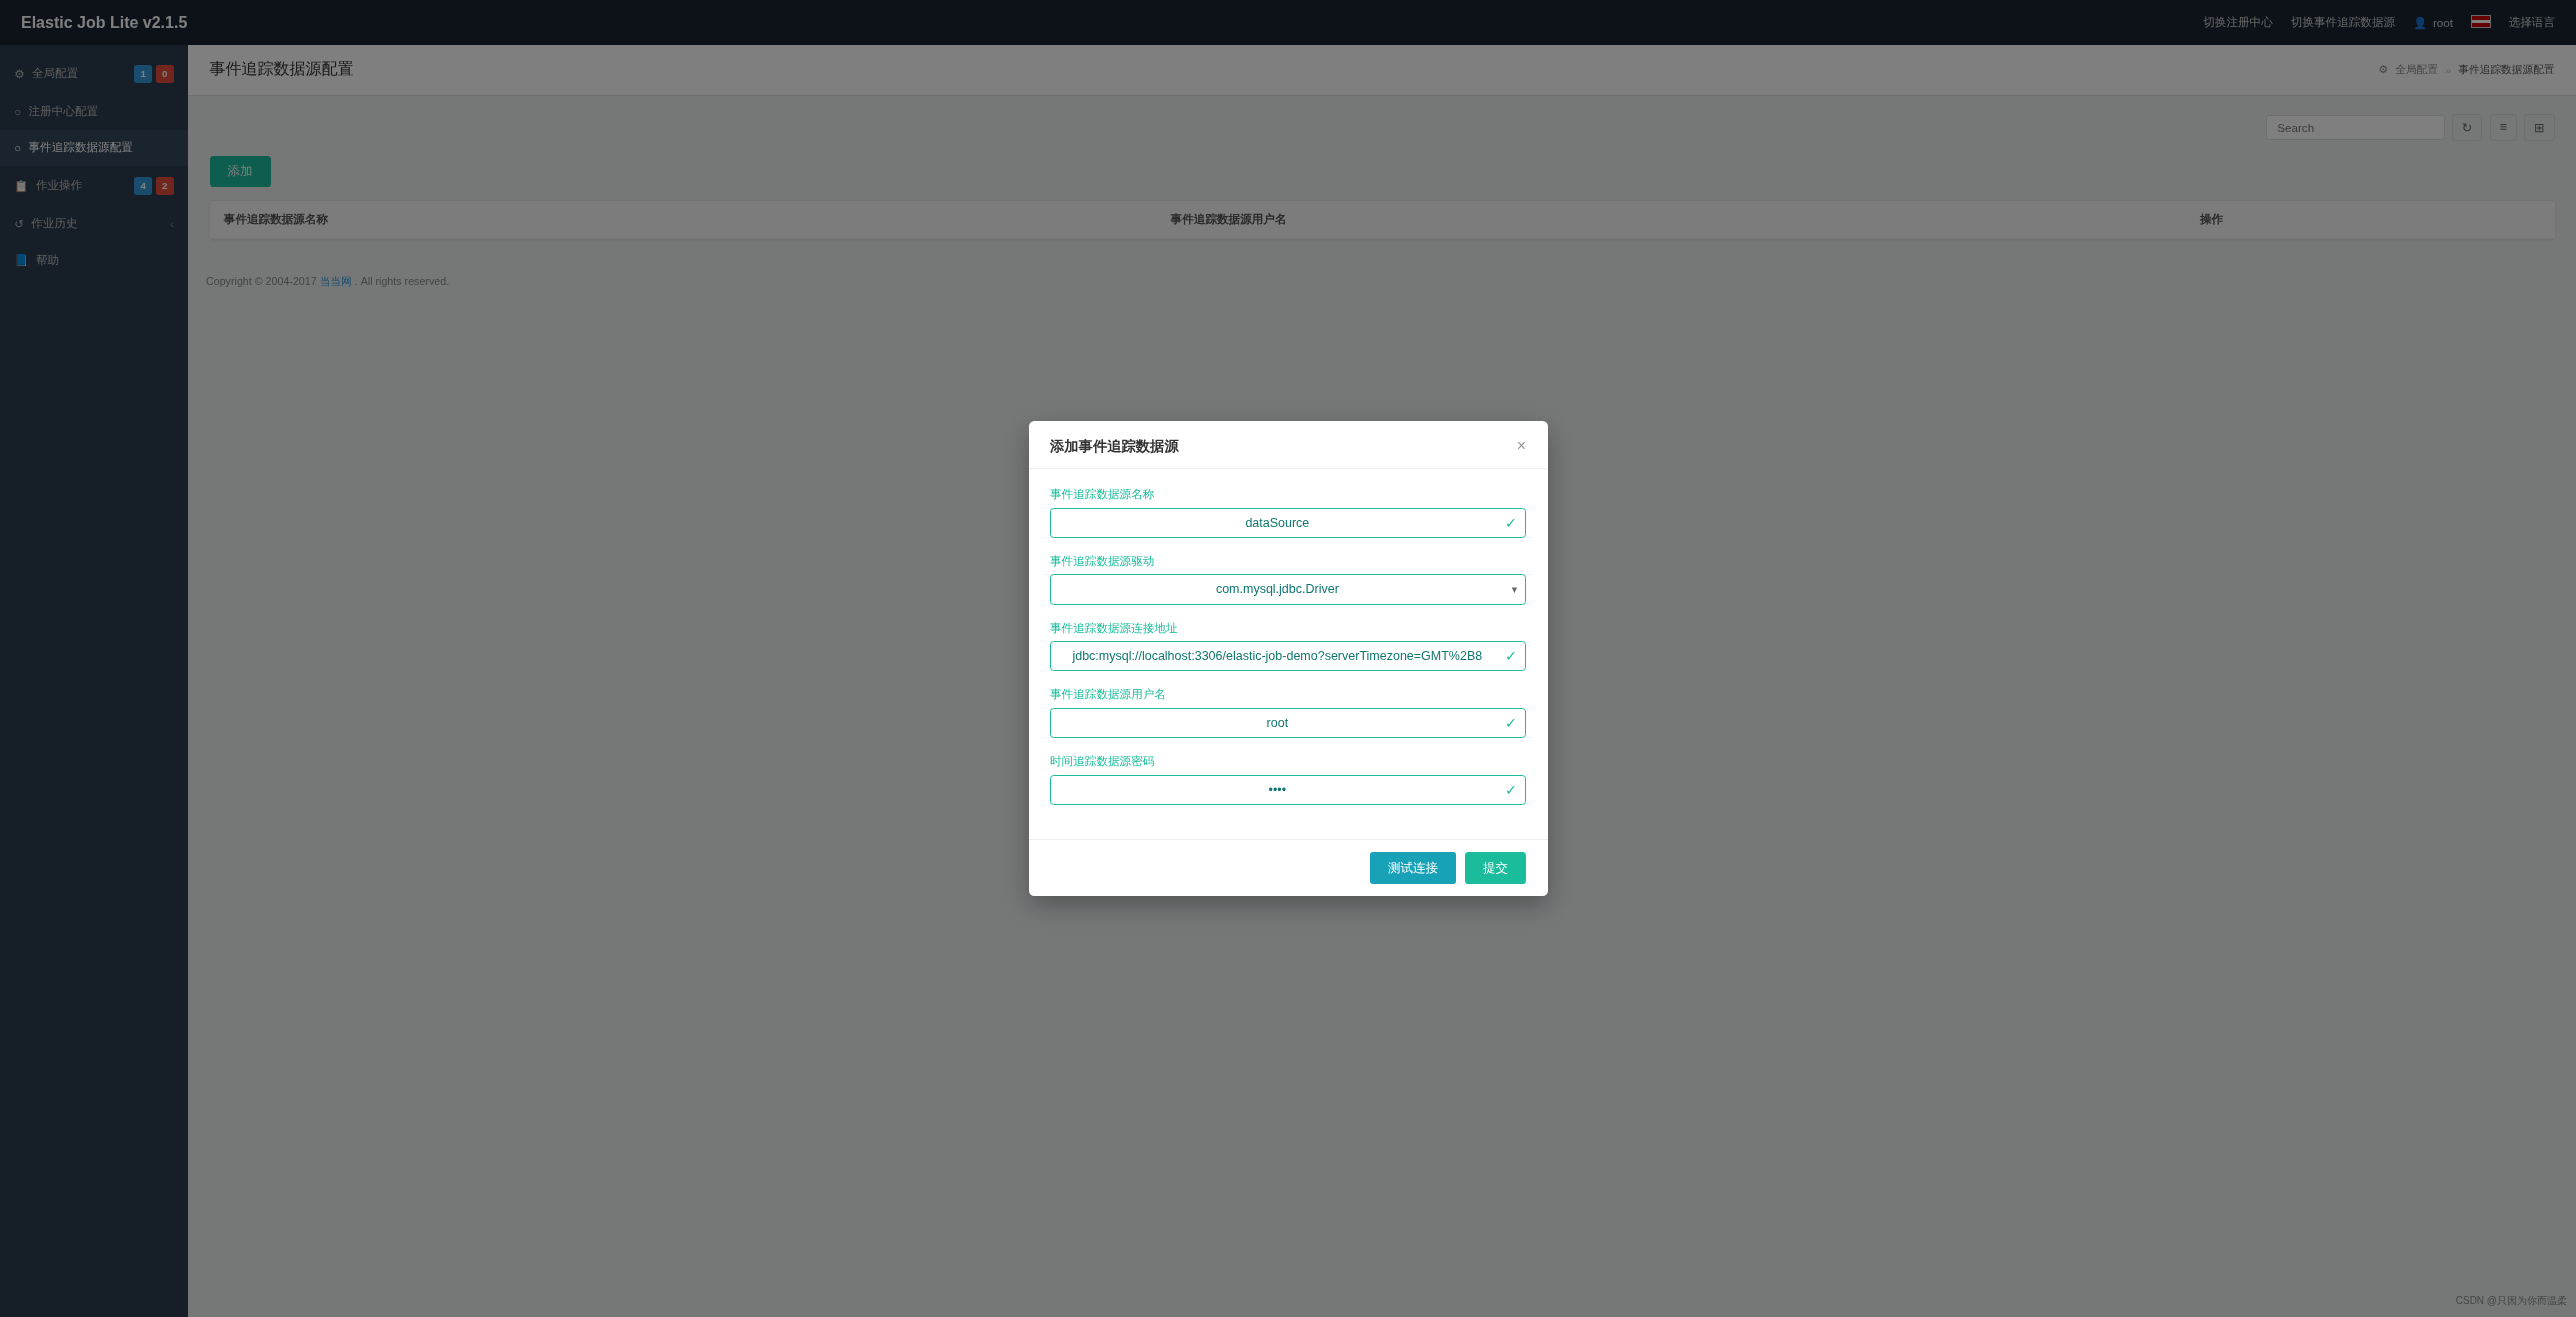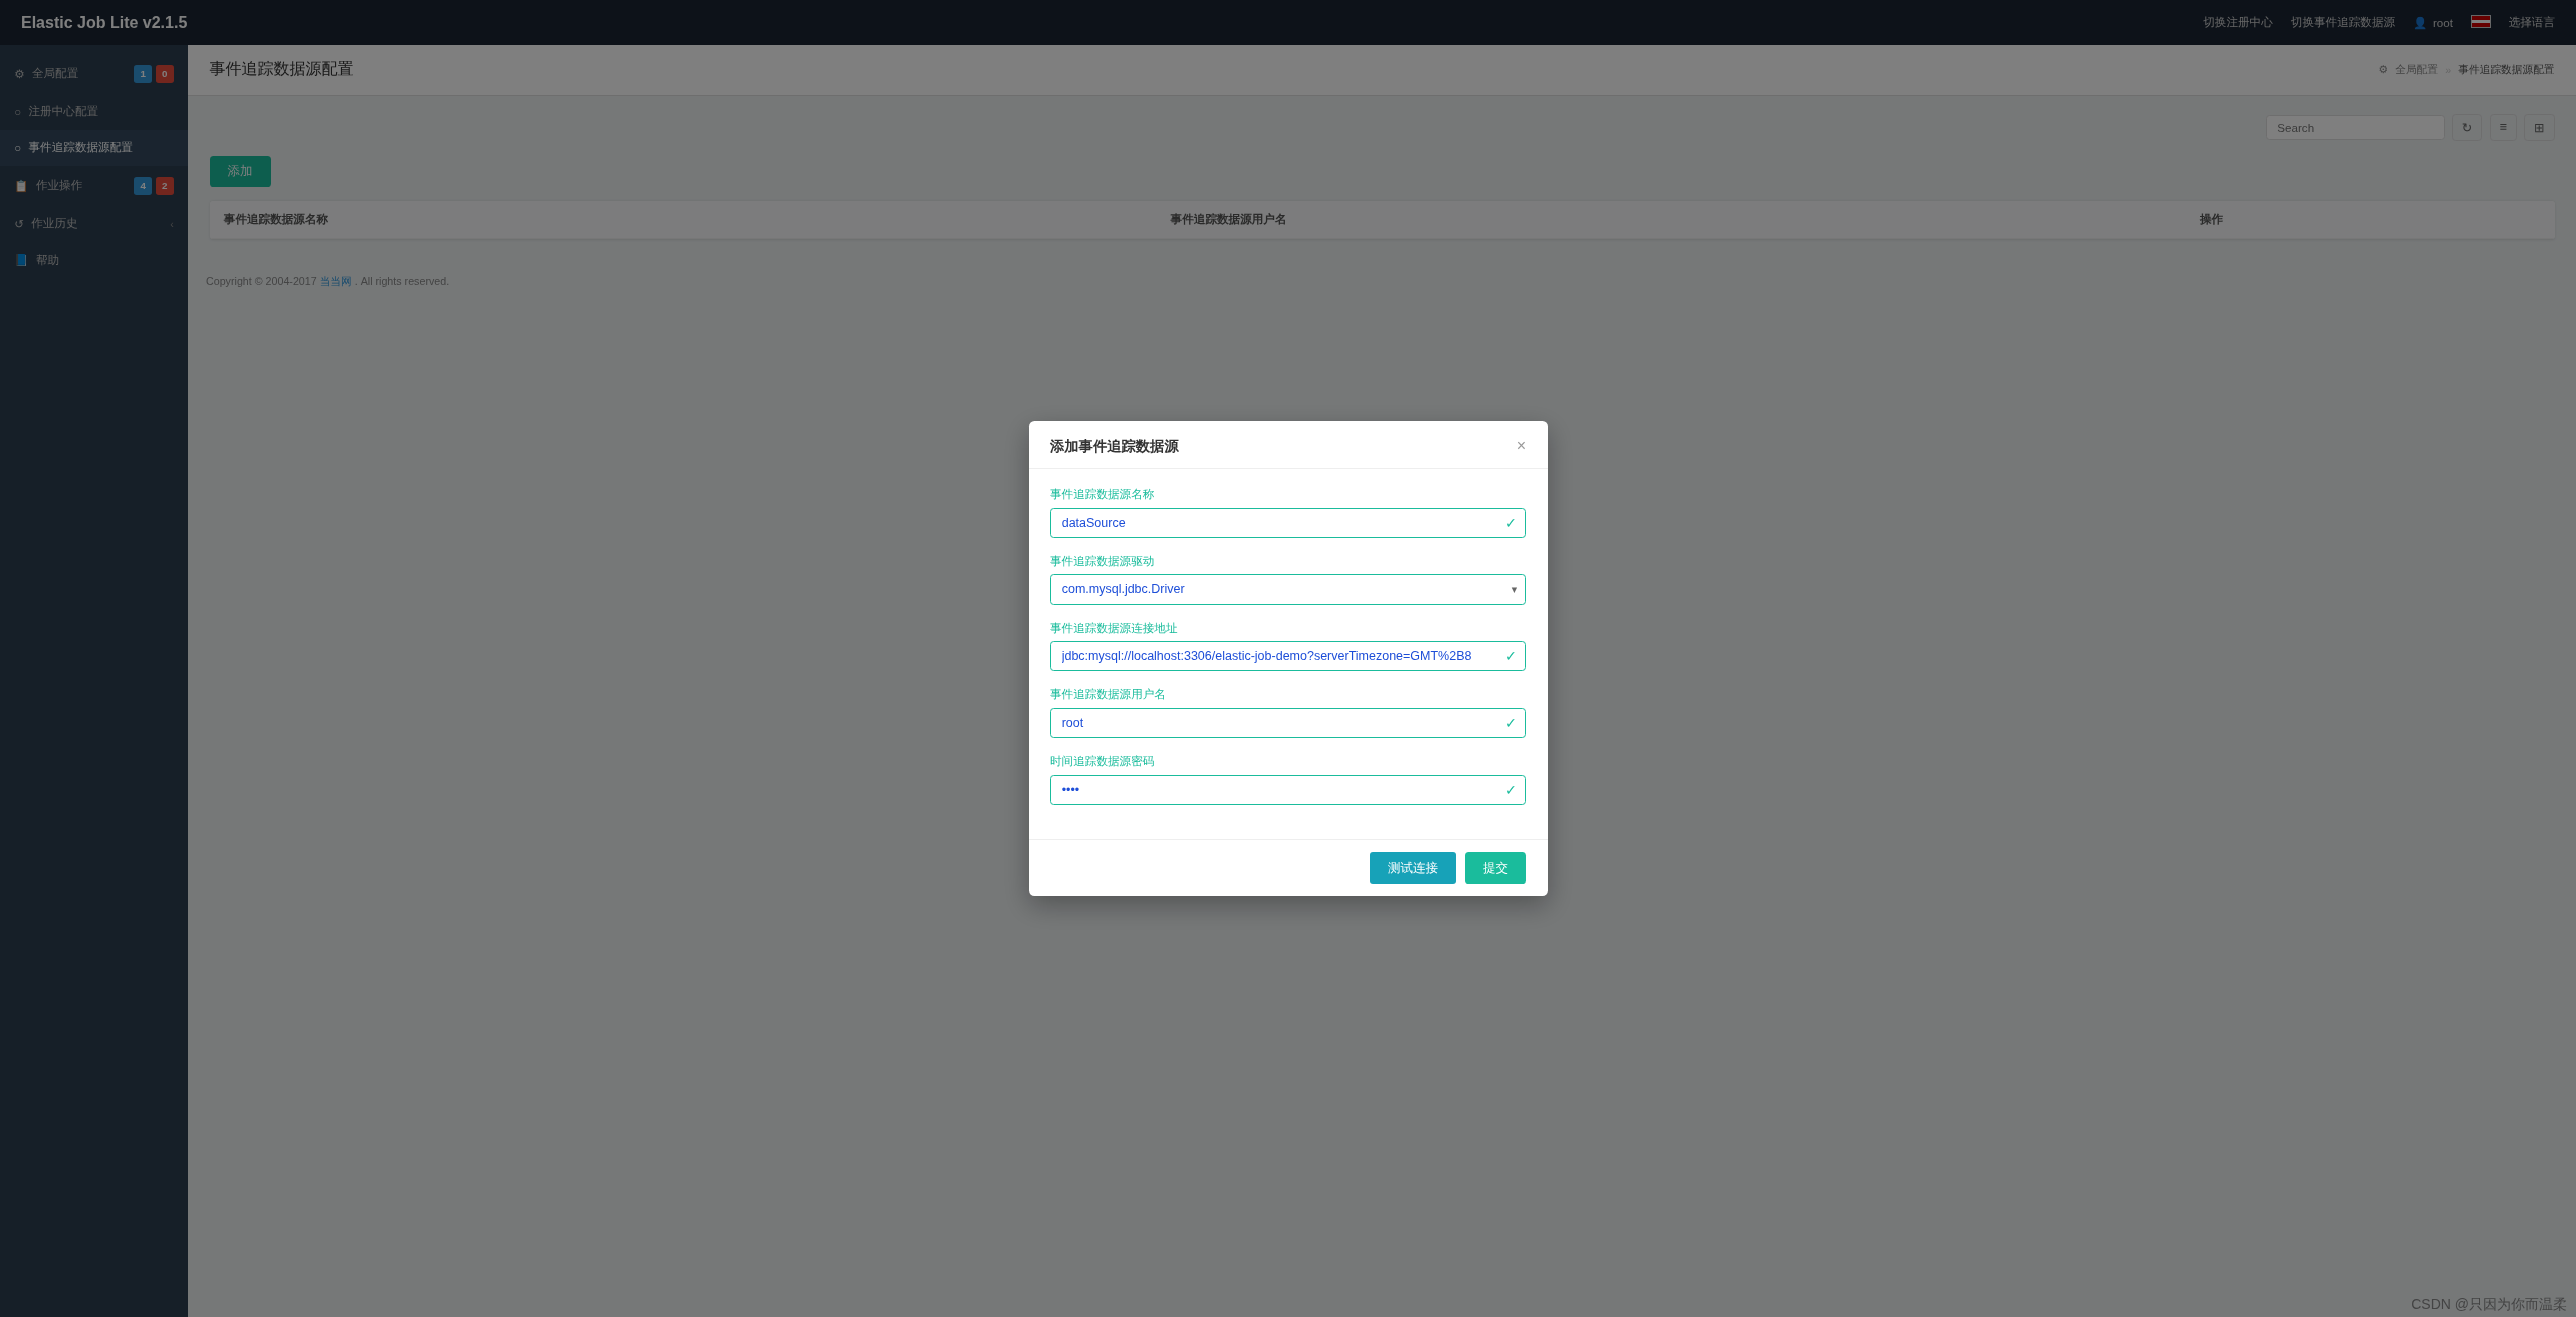--- a/index.html
+++ b/index.html
@@ -252,23 +252,24 @@
       font-weight: 500;
       color: #1abc9c;
     }
     .form-control {
       width: 100%;
       border: 1.8px solid #1abc9c;
       border-radius: 3.6px;
       padding: 7.2px 32px 7.2px 10.7px;
       font-size: 12.5px;
       outline: none;
-      color: #1d4ed8;
+      color: #0f766e;
       position: relative;
       appearance: none;
+      text-align: center;
     }
     .form-control-wrapper {
       position: relative;
     }
     .form-control-wrapper .check-icon {
       position: absolute;
       right: 9px;
       top: 50%;
       transform: translateY(-50%);
       color: #1abc9c;
@@ -307,23 +308,23 @@
       border: none;
       padding: 7.2px 18px;
       border-radius: 3.6px;
       cursor: pointer;
       font-size: 12.5px;
     }
 
     
     .watermark {
       position: fixed;
-      bottom: 3px;
+      bottom: 9px;
       right: 9px;
-      font-size: 14px;
+      font-size: 10px;
       color: #888;
       z-index: 50;
       margin-left: 28px;
     }
   </style>
 </head>
 <body>
 
 <nav class="top-nav">
   <span class="brand">Elastic Job Lite v2.1.5</span>

